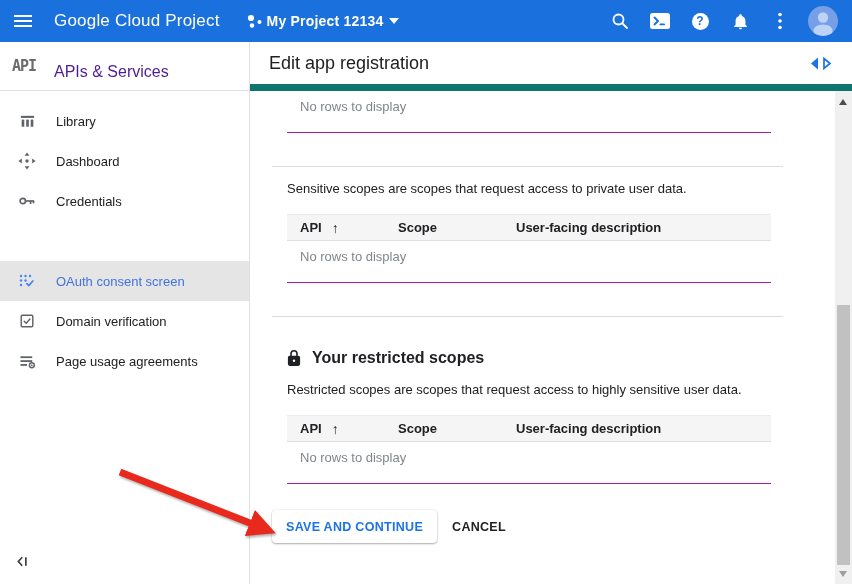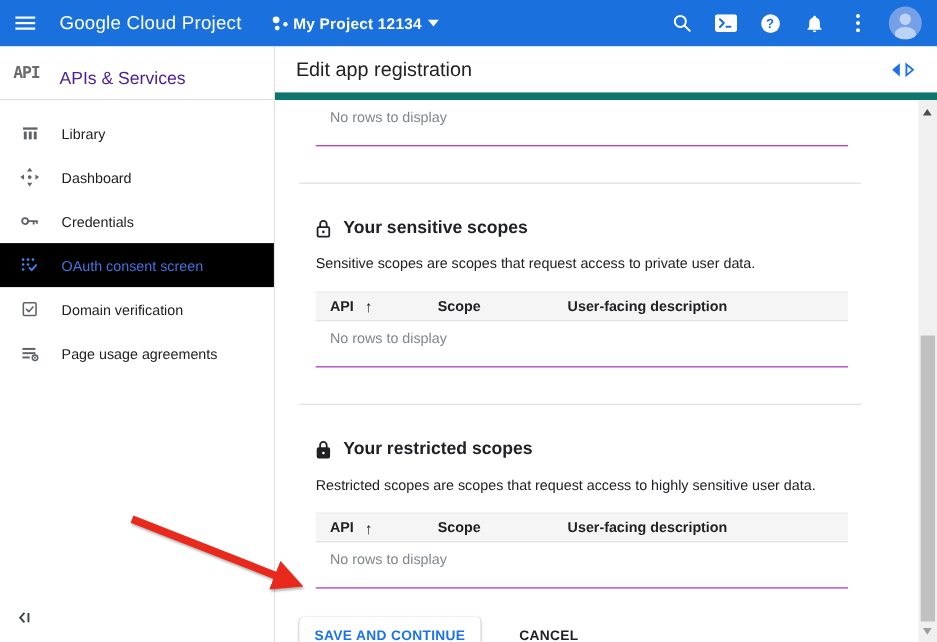--- a/index.html
+++ b/index.html
@@ -22,21 +22,21 @@
 
   
   .sidebar { position:absolute; top:42px; left:0; width:250px; bottom:0; background:#fff; border-right:1px solid #e0e0e0; }
   .sidebar-header { height:49px; display:flex; align-items:center; padding-left:12px; border-bottom:1px solid #e0e0e0; }
   .api-logo { font-family:"DejaVu Sans Mono", monospace; font-weight:bold; font-size:15px; color:#6b6b6b; letter-spacing:-1px; width:42px; }
   .sidebar-title { font-size:16px; color:#4c1d95;margin-top:12px; }
   .nav { padding-top:10px; }
   .nav-item { height:40px; display:flex; align-items:center; padding-left:18px; cursor:pointer; }
   .nav-item .nav-icon { width:18px; height:18px; flex:none; display:flex; align-items:center; justify-content:center; }
   .nav-item .nav-label { margin-left:20px; font-size:13px; color:#212121; }
-  .nav-item.active { background:#000000; }
+  .nav-item.active { background:#e5e5e5;margin-top:40px; }
   .nav-item.active .nav-label { color:#4173df; }
   .collapse-btn { position:absolute; left:12px; bottom:12px; width:20px; height:18px; background:none; border:none; cursor:pointer; }
 
   
   .content { position:absolute; top:42px; left:250px; right:0; bottom:0; background:#fff; }
   .content-header { height:49px; display:flex; align-items:center; padding:0 19px; border-bottom:7px solid #0f766e; background:#fff; }
   .page-title { font-size:18px; font-weight:400; color:#212121; }
   .code-panel-btn { margin-left:auto; background:none; border:none; cursor:pointer; display:flex; align-items:center; }
 
   .content-body { position:absolute; top:49px; left:0; right:17px; bottom:0; background:#fff; overflow:hidden; }
@@ -48,21 +48,21 @@
 
   .section-head { margin:30px 0 0 37px; display:flex; align-items:center; gap:11px; height:21px; }
   .section-head h2 { font-size:16px; font-weight:bold; color:#202124; }
   .section-desc { margin:14px 0 0 37px; font-size:13px; color:#202124; }
 
   .scopes-table { margin:18px 0 0 37px; width:484px; }
   .thead-row { display:grid; grid-template-columns:98px 118px 1fr; align-items:center; height:27px; padding-left:13px; background:#f5f5f5; border-top:1px solid #ececec; border-bottom:1px solid #e0e0e0; }
   .th { font-size:13px; font-weight:bold; color:#202124; display:flex; align-items:center; }
   .sort-arrow { margin-left:10px; font-size:14px; font-weight:bold; color:#202124; }
 
-  .actions { margin:26px 0 0 22px; display:flex; align-items:center; gap:35px; }
+  .actions { margin:26px 0 0 22px; display:flex; align-items:center; gap:15px; }
   .save-btn { height:33px; padding:0 14px; background:#fff; border:none; border-radius:4px; color:#1a73e8; font-family:"Liberation Sans",sans-serif; font-weight:bold; font-size:12.5px; letter-spacing:.3px; cursor:pointer; box-shadow:0 1px 2px rgba(0,0,0,.3), 0 0 2px rgba(0,0,0,.12); }
   .cancel-btn { background:none; border:none; color:#202124; font-family:"Liberation Sans",sans-serif; font-weight:bold; font-size:12.5px; letter-spacing:.3px; cursor:pointer; }
 
   
   .scrollbar { position:absolute; top:49px; right:0; width:17px; bottom:0; background:#f0f0f0; }
   .sb-up { position:absolute; top:8px; left:4px; width:0; height:0; border-left:4.5px solid transparent; border-right:4.5px solid transparent; border-bottom:6px solid #4d4d4d; }
   .sb-thumb { position:absolute; top:214px; left:2px; width:13px; height:260px; background:#c1c1c1; cursor:pointer; }
   .sb-down { position:absolute; bottom:7px; left:4px; width:0; height:0; border-left:4.5px solid transparent; border-right:4.5px solid transparent; border-top:6px solid #9e9e9e; }
 
   
@@ -232,28 +232,20 @@
     </div>
 
     <div class="content-body">
 
       <div class="table-partial">
         <div class="empty-row">No rows to display</div>
       </div>
 
       <hr class="divider">
 
-      <div class="section-head">
-        <svg width="14" height="18" viewBox="0 0 14 18">
-          <path d="M4 7.5 V4.8 a3 3 0 0 1 6 0 V7.5" fill="none" stroke="#202124" stroke-width="1.6"></path>
-          <rect x="1.7" y="7.5" width="10.6" height="8.6" rx="1" fill="none" stroke="#202124" stroke-width="1.6"></rect>
-          <circle cx="7" cy="11.8" r="1.2" fill="#202124"></circle>
-        </svg>
-        <h2>Your sensitive scopes</h2>
-      </div>
       <p class="section-desc">Sensitive scopes are scopes that request access to private user data.</p>
 
       <div class="scopes-table">
         <div class="thead-row">
           <div class="th">
             <span>API</span>
             <span class="sort-arrow">↑</span>
           </div>
           <div class="th">
             <span>Scope</span>

